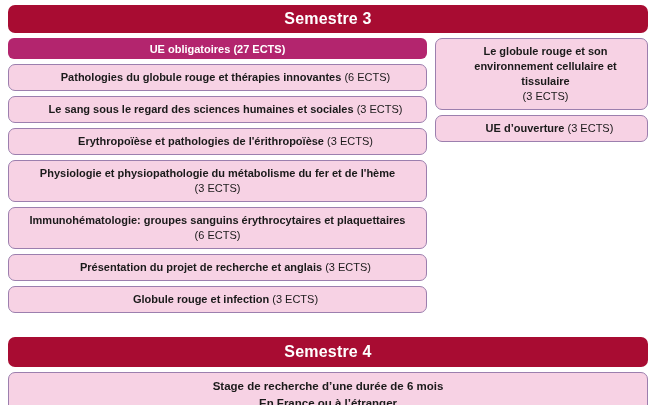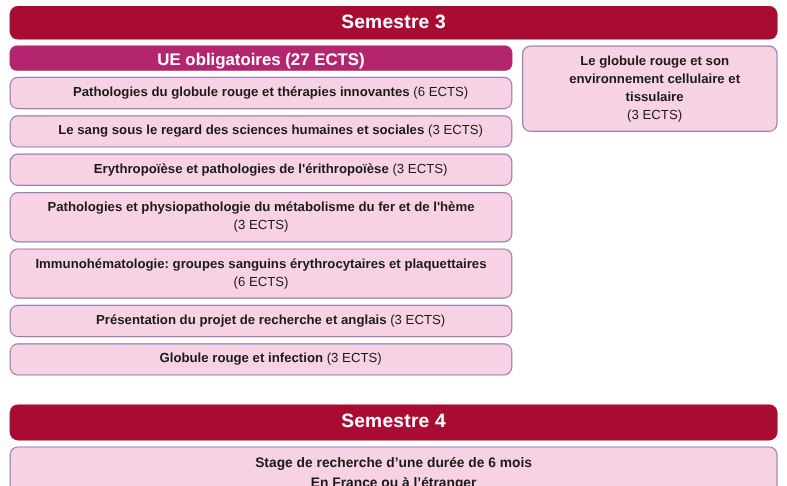--- a/index.html
+++ b/index.html
@@ -48,21 +48,21 @@
   .col-left  { width: 419px; }
   .col-right { width: 213px; }
 
   
   .group-header {
     background: #b3256e;
     color: #ffffff;
     border-radius: 6px;
     text-align: center;
     font-weight: bold;
-    font-size: 14px;
+    font-size: 11px;
     height: 21px;
     display: flex;
     align-items: center;
     justify-content: center;
     margin-bottom: 5px;
   }
 
   
   .course-list { display: flex; flex-direction: column; gap: 5px; }
   .course-box {
@@ -135,21 +135,21 @@
         </div>
 
         <div class="course-box h1">
           <div class="course-line">
             <span class="course-name">Erythropoïèse et pathologies de l'érithropoïèse</span>
             <span class="course-ects">(3 ECTS)</span>
           </div>
         </div>
 
         <div class="course-box h2">
-          <div class="course-name">Pathologies et physiopathologie du métabolisme du fer et de l'hème</div>
+          <div class="course-name">Physiologie et physiopathologie du métabolisme du fer et de l'hème</div>
           <div class="course-ects">(3 ECTS)</div>
         </div>
 
         <div class="course-box h2">
           <div class="course-name">Immunohématologie: groupes sanguins érythrocytaires et plaquettaires</div>
           <div class="course-ects">(6 ECTS)</div>
         </div>
 
         <div class="course-box h1">
           <div class="course-line">
@@ -170,20 +170,26 @@
 
     <div class="col-right">
 
       <div class="course-list">
 
         <div class="course-box h3">
           <div class="course-name">Le globule rouge et son environnement cellulaire et tissulaire</div>
           <div class="course-ects">(3 ECTS)</div>
         </div>
 
+        <div class="course-box h1">
+          <div class="course-line">
+            <span class="course-name">UE d’ouverture</span>
+            <span class="course-ects">(3 ECTS)</span>
+          </div>
+        </div>
 
       </div>
     </div>
 
   </div>
 
   <div class="sem4-wrap">
     <div class="semester-banner" id="sem4-banner">Semestre 4</div>
 
     <div class="internship-box">

